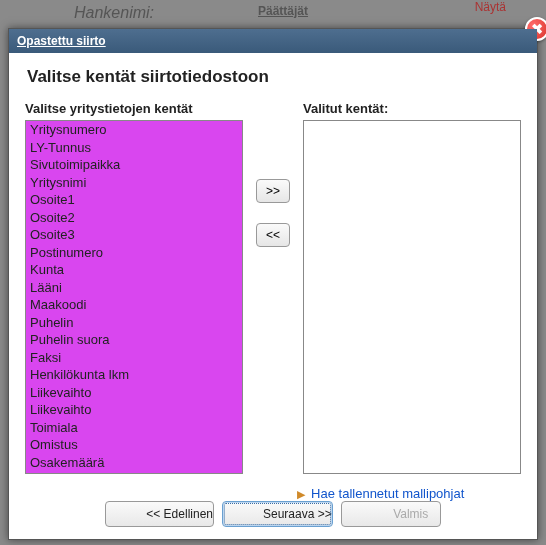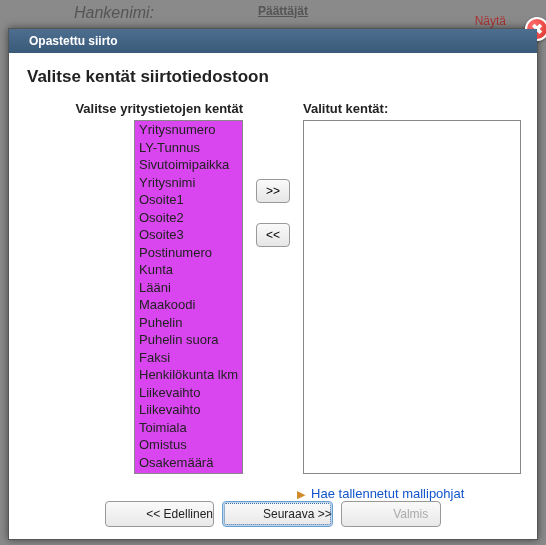--- a/index.html
+++ b/index.html
@@ -4,37 +4,38 @@
 <style>
   * { box-sizing: border-box; margin: 0; padding: 0; }
   html, body { width: 546px; height: 545px; font-family: Arial, sans-serif; overflow: hidden; }
   .backdrop {
     position: absolute; inset: 0;
     background: #8a8a8a;
     filter: blur(0.2px);
   }
   .bg-label1 { position:absolute; top:4px; left:74px; color:#555; font-size:16px;font-style:italic; }
   .bg-label2 { position:absolute; top:4px; left:258px; color:#555; font-size:12px; font-weight:bold;text-decoration:underline; }
-  .bg-icon  { position:absolute; top:14px; right:40px; color:#a33; font-size:12px; }
+  .bg-icon  { position:absolute; top:0; right:40px; color:#a33; font-size:12px; }
 
   .modal-wrap {
     position: absolute;
     top: 28px; left: 8px;
     width: 530px; height: 512px;
     background: #fff;
     border: 1px solid #555;
     box-shadow: 0 0 8px rgba(0,0,0,0.5);
   }
   .modal-header {
     background: linear-gradient(#4e6e8f, #3a5a7a);
     color: #fff;
     font-size: 12px;
     font-weight: bold;
-    padding: 5px 20px;
+    padding: 5px 8px;
     position: relative;
+    text-decoration: underline;
   }
   .close-btn {
     position: absolute;
     top: -12px; right: -12px;
     width: 24px; height: 24px;
     background: radial-gradient(circle at 30% 30%, #ff6b6b, #d9342b);
     border: 2px solid #fff;
     border-radius: 50%;
     color: #fff;
     display: flex; align-items: center; justify-content: center;
@@ -60,21 +61,21 @@
     align-items: flex-start;
     gap: 10px;
   }
   .col-label {
     font-size: 13px;
     font-weight: bold;
     color: #222;
     margin-bottom: 4px;
   }
   .left-col, .right-col { display:flex; flex-direction:column; }
-  .left-col { width: 218px; align-items: flex-end; }
+  .left-col { width: 218px; }
   .right-col { flex: 1; }
   .mid-col {
     width: 40px;
     display: flex;
     flex-direction: column;
     align-items: center;
     gap: 20px;
     padding-top: 78px;
   }
   .listbox {

